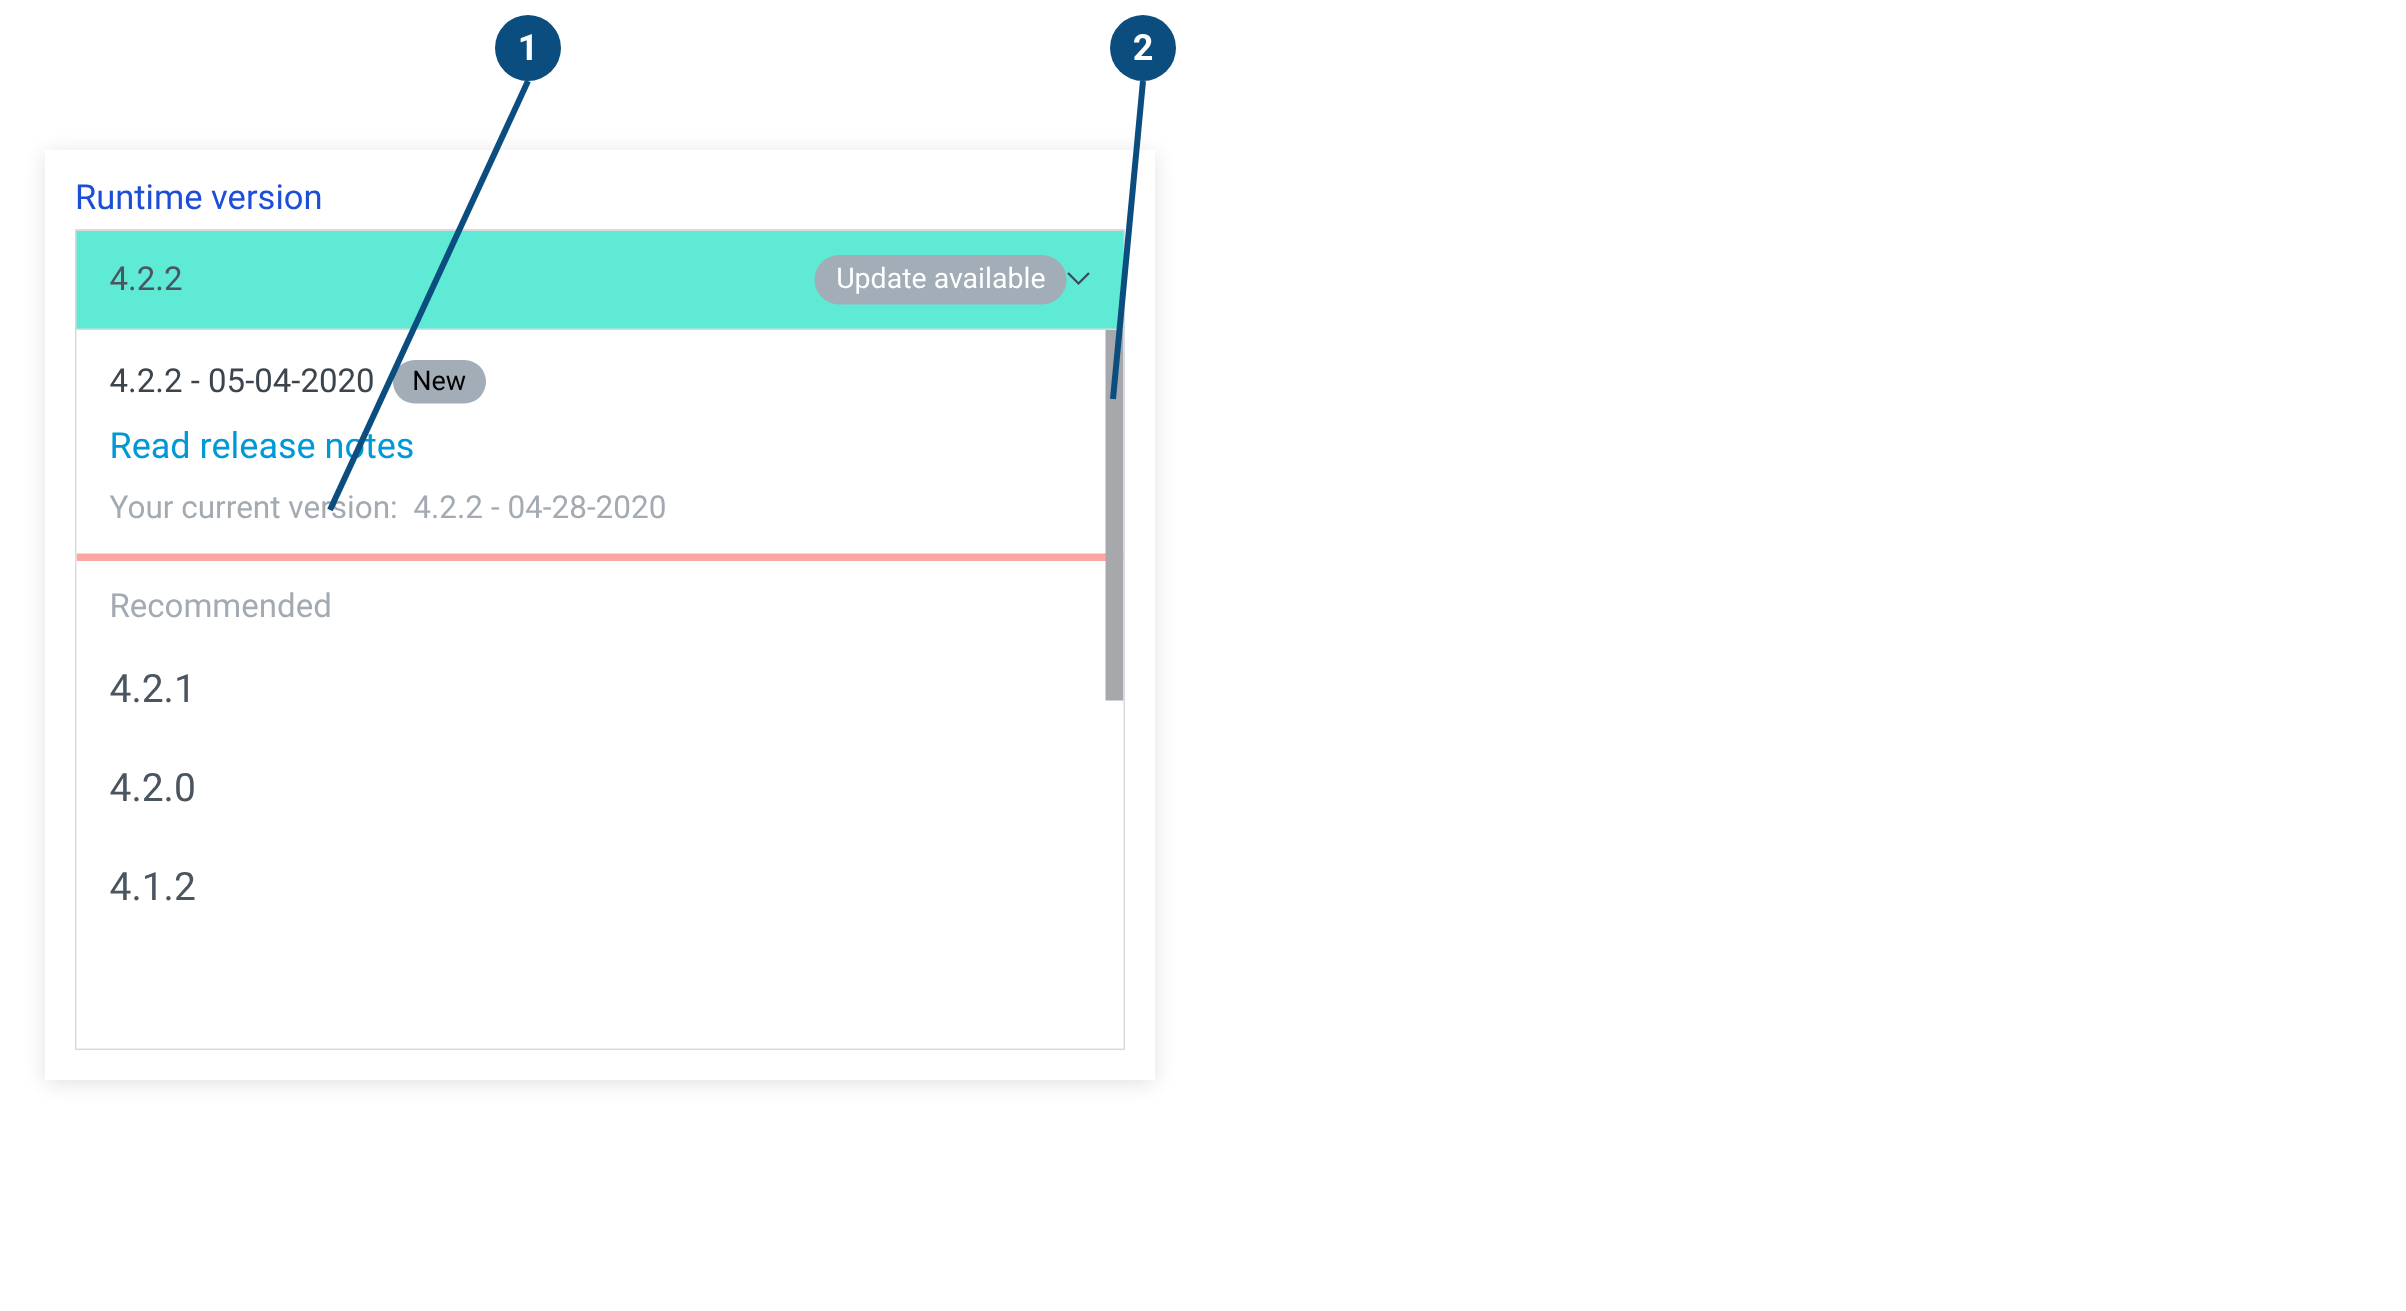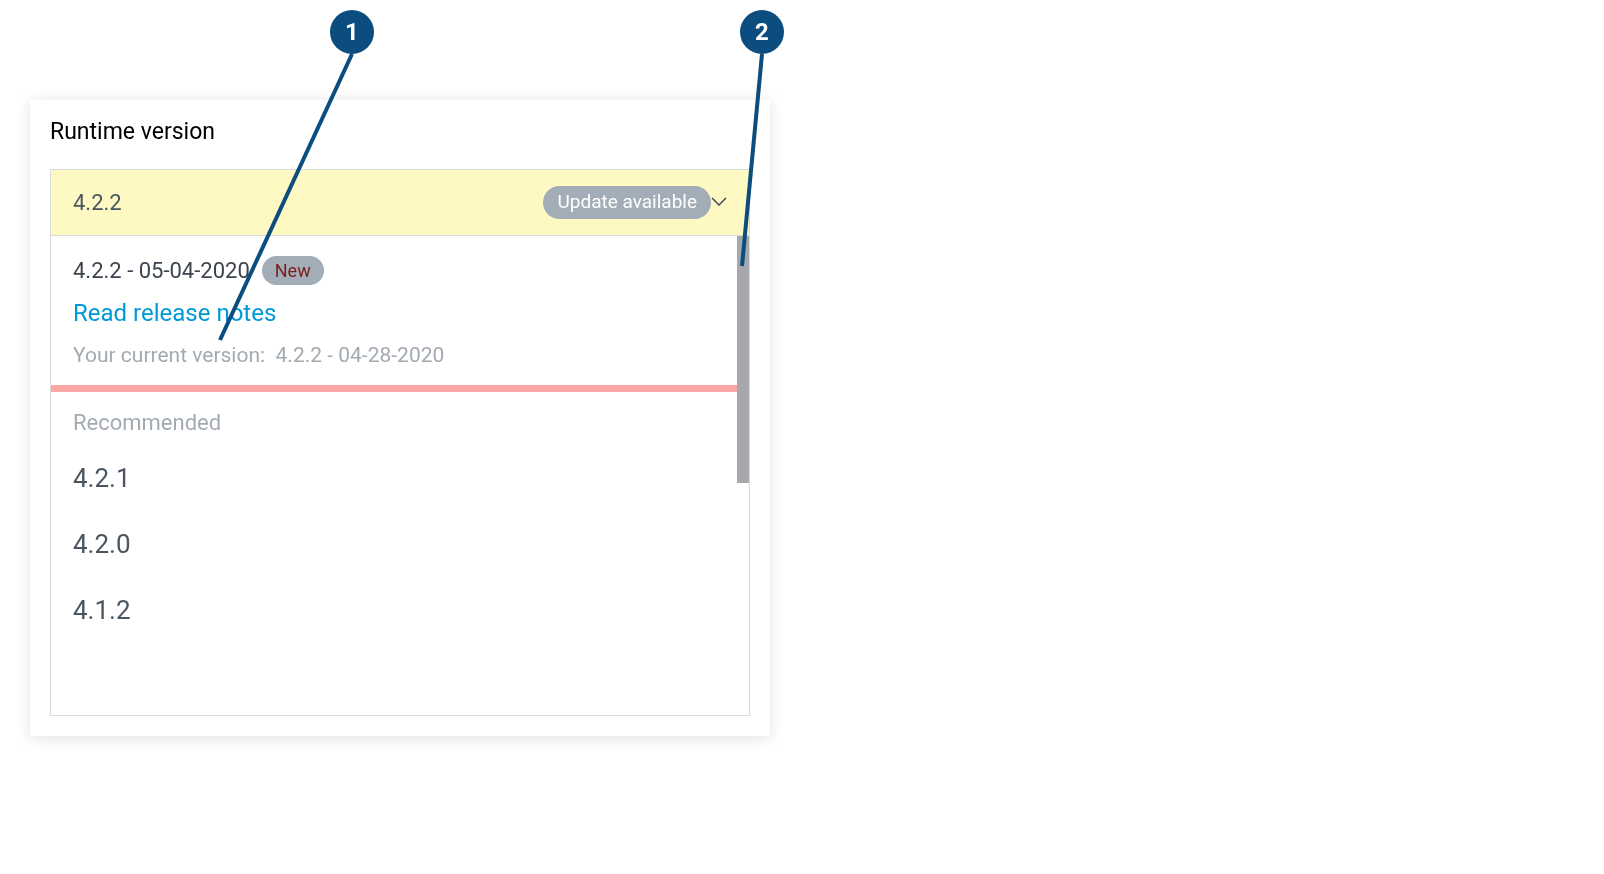--- a/index.html
+++ b/index.html
@@ -36,32 +36,32 @@
     position: absolute;
     left: 0; right: 0; bottom: -1px;
     height: 5px;
     background: #5b7080;
   }
   .section {
     padding: 18px 20px 0 20px;
   }
   .section-label {
     font-size: 23px;
-    color: #000000;
-    margin-bottom: 24px;
+    color: #1d4ed8;
+    margin-bottom: 8px;
   }
   .select-wrap {
     margin: 0 20px;
     position: relative;
   }
   .select-box {
     display: flex;
     align-items: center;
     justify-content: space-between;
-    background: #fef9c3;
+    background: #5eead4;
     border: 1px solid #d8dbde;
     padding: 16px 22px;
     cursor: pointer;
   }
   .select-value {
     font-size: 22px;
     color: #4a5560;
   }
   .select-right {
     display: flex;
@@ -70,21 +70,21 @@
   .pill {
     background: #a2adb7;
     color: #ffffff;
     border-radius: 999px;
     font-size: 19px;
     padding: 4px 14px;
     line-height: 1.3;
   }
   .pill-small {
     background: #a2adb7;
-    color: #7f1d1d;
+    color: #000000;
     border-radius: 999px;
     font-size: 18px;
     padding: 3px 13px;
     line-height: 1.3;
   }
   .chevron {
     width: 16px; height: 16px;
     display: flex; align-items: center; justify-content: center;
   }
   .chevron svg { display:block; }
@@ -106,21 +106,21 @@
   .dropdown-scroll-thumb {
     position: absolute;
     top: 0;
     right: 0;
     width: 12px;
     height: 247px;
     background: #a6a8ab;
   }
   .dd-top {
     padding: 20px 6px 18px 22px;
-    border-bottom: 7px solid #fca5a5;
+    border-bottom: 5px solid #fca5a5;
   }
   .dd-title-row {
     display: flex;
     align-items: center;
     gap: 12px;
     margin-bottom: 14px;
   }
   .dd-title {
     font-size: 22px;
     color: #3c454e;

